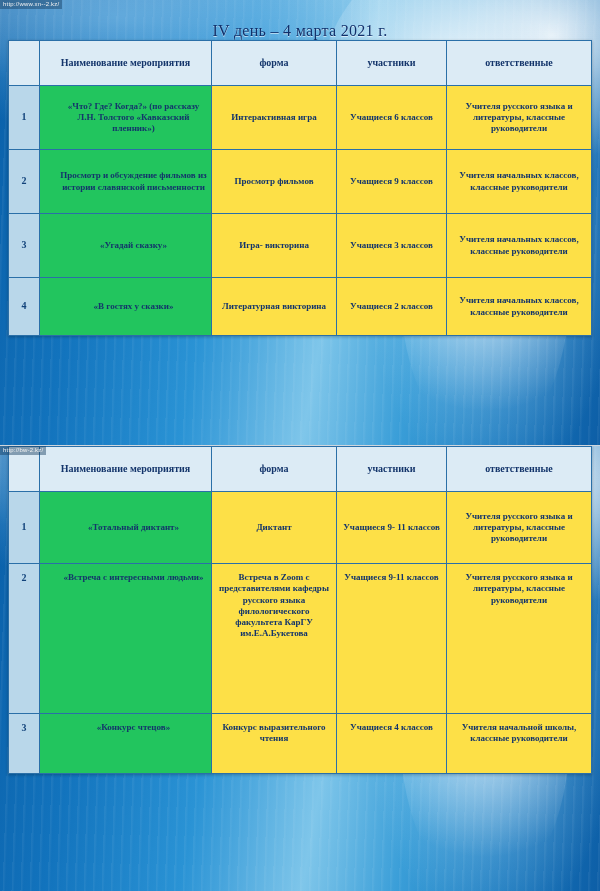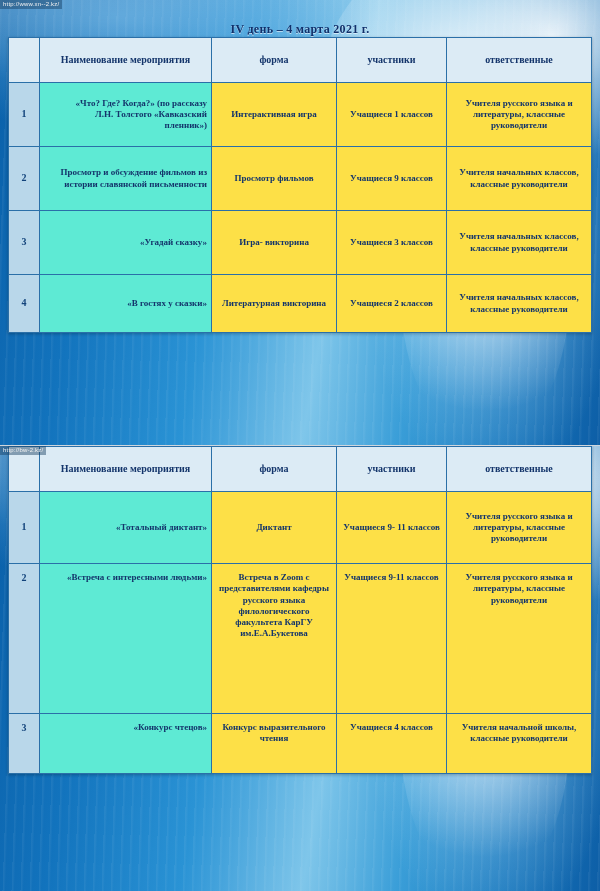--- a/index.html
+++ b/index.html
@@ -73,22 +73,22 @@
     white-space: nowrap;
     z-index: 6;
     letter-spacing: .2px;
   }
 
   .slide-title {
     position: relative;
     z-index: 3;
     text-align: center;
     color: #10306b;
-    font-size: 12px;
-    font-weight: bold;
+    font-size: 16px;
+    font-weight: normal;
     padding-top: 22px;
     text-shadow: 0 1px 0 rgba(255,255,255,0.6);
     letter-spacing: .3px;
   }
 
   table.sched {
     position: relative;
     z-index: 3;
     border-collapse: collapse;
     table-layout: fixed;
@@ -112,23 +112,23 @@
     height: 34px;
   }
   table.sched td.num {
     background: #b9d7ea;
     color: #11427a;
     font-size: 10px;
     text-align: center;
     width: 22px;
   }
   table.sched td.name {
-    text-align: right;
+    text-align: center;
     padding-left: 20px;
-    background: #5eead4;
+    background: #22c55e;
   }
   table.sched td.c {
     background: #fde047;
   }
   .col-num { width: 22px; }
   .col-name { width: 172px; }
   .col-form { width: 125px; }
   .col-part { width: 110px; }
   .col-resp { width: 145px; }
 
@@ -160,21 +160,21 @@
         <th>форма</th>
         <th>участники</th>
         <th>ответственные</th>
       </tr>
     </thead>
     <tbody>
       <tr style="height:64px;">
         <td class="num">1</td>
         <td class="name">«Что? Где? Когда?» (по рассказу Л.Н. Толстого «Кавказский пленник»)</td>
         <td class="c">Интерактивная игра</td>
-        <td class="c">Учащиеся 1 классов</td>
+        <td class="c">Учащиеся 6 классов</td>
         <td class="c">Учителя русского языка и литературы, классные руководители</td>
       </tr>
       <tr style="height:64px;">
         <td class="num">2</td>
         <td class="name">Просмотр и обсуждение фильмов из истории славянской письменности</td>
         <td class="c">Просмотр фильмов</td>
         <td class="c">Учащиеся 9 классов</td>
         <td class="c">Учителя начальных классов, классные руководители</td>
       </tr>
       <tr style="height:64px;">

